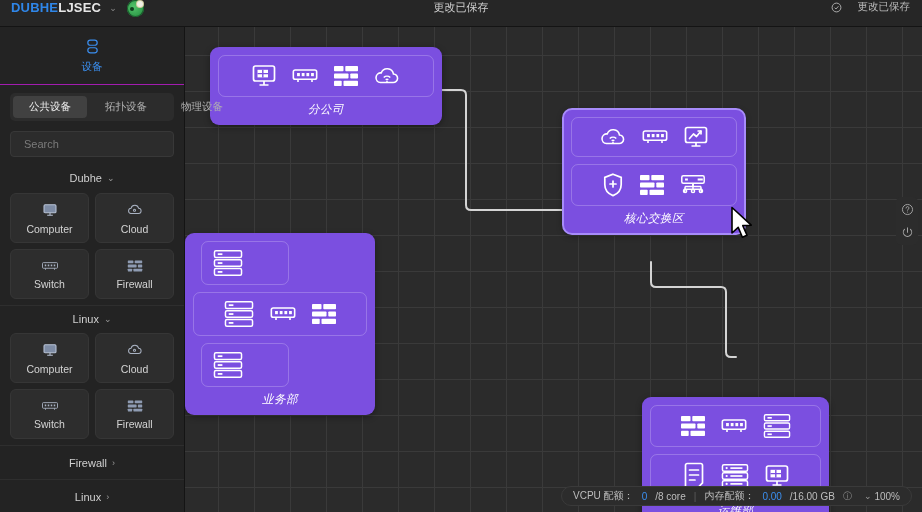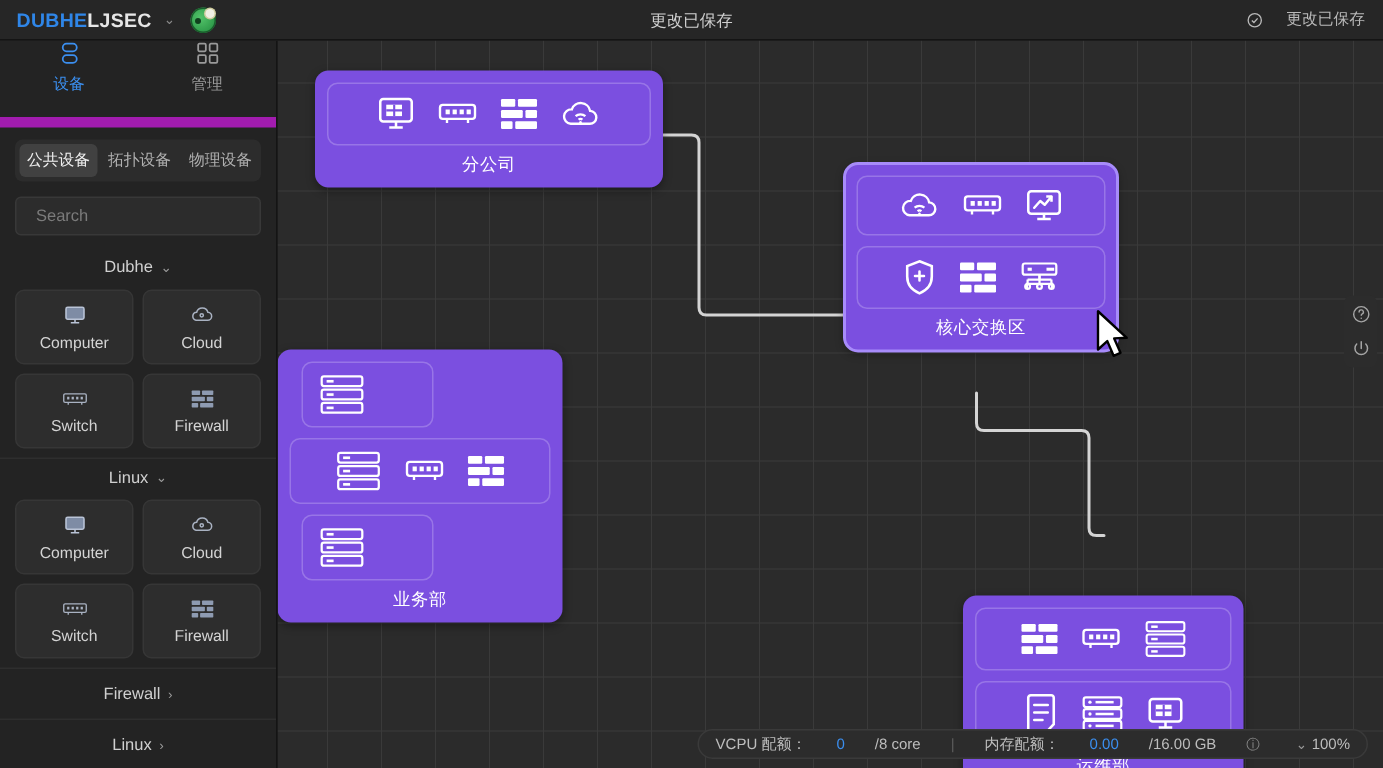--- a/index.html
+++ b/index.html
@@ -9,21 +9,21 @@
     font-family: "Liberation Sans", "DejaVu Sans", sans-serif;
     overflow: hidden;
     -webkit-font-smoothing: antialiased;
   }
   #app { position: relative; width: 922px; height: 512px; }
 
   
   .topbar {
     position: absolute; top: 0; left: 0; width: 922px; height: 27px;
     background: #262626;
-    display: flex; align-items: center;
+    display: flex; align-items: flex-start;
     border-bottom: 1px solid #141414;
     z-index: 40;
   }
   .brand { display: flex; align-items: center; margin-left: 11px; gap: 6px; }
   .brand-text { font-size: 13px; font-weight: bold; letter-spacing: .2px; }
   .brand-a { color: #2f86e8; }
   .brand-b { color: #e6e6e6; }
   .chev-sm { color: #8a8a8a; font-size: 9px; margin-left: 2px; }
   .avatar {
     width: 17px; height: 17px; border-radius: 50%;
@@ -54,38 +54,38 @@
 
   
   .sidebar {
     position: absolute; top: 27px; left: 0; width: 185px; height: 485px;
     background: #232323;
     border-right: 1px solid #141414;
     display: flex; flex-direction: column;
     z-index: 30;
   }
   .sidebar-tabs {
-    display: flex; height: 58px; 
-    border-bottom: 7px solid #a21caf;
+    display: flex; height: 58px; align-items: center;
+    border-bottom: 1px solid #a21caf;
   }
   .stab {
     flex: 1; display: flex; flex-direction: column; align-items: center;
     gap: 5px; cursor: pointer; color: #9a9a9a; font-size: 10.5px;
   }
   .stab.active { color: #3b8ff0; }
   .stab svg { display: block; }
 
   .seg-wrap { padding: 8px 10px 4px 10px; }
   .segment {
     display: flex; background: #2c2c2c; border-radius: 5px;
     padding: 3px; gap: 2px;
   }
   .seg {
     flex: 1; text-align: center; font-size: 10.5px; color: #b0b0b0;
-    padding: 4px 5px; border-radius: 4px; cursor: pointer; white-space: nowrap;
+    padding: 4px 16px; border-radius: 4px; cursor: pointer; white-space: nowrap;
   }
   .seg.active { background: #414141; color: #f0f0f0; }
 
   .search-wrap { padding: 6px 10px 8px 10px; }
   .search-input {
     width: 100%; height: 26px; background: #2c2c2c;
     border: 1px solid #383838; border-radius: 4px;
     color: #d6d6d6; font-size: 11px; padding: 0 13px;
     font-family: inherit; outline: none;
   }
@@ -116,20 +116,21 @@
   .canvas {
     position: absolute; top: 27px; left: 185px;
     width: 737px; height: 485px;
     background-color: #2b2b2b;
     background-image:
       linear-gradient(to right, #3a3a3a 1px, transparent 1px),
       linear-gradient(to bottom, #3a3a3a 1px, transparent 1px);
     background-size: 36px 36px;
     background-position: -3px -8px;
     overflow: hidden;
+    font-style: italic;
   }
   .edges { position: absolute; inset: 0; pointer-events: none; }
 
   .node {
     position: absolute;
     background: #7b4fe0;
     border-radius: 9px;
     padding: 8px;
     box-shadow: 0 2px 6px rgba(0,0,0,.35);
     cursor: move;
@@ -162,21 +163,21 @@
     padding: 6px 0; gap: 10px; z-index: 35;
   }
   .rtools .ri { cursor: pointer; color: #a5a5a5; }
   .rtools svg { display: block; }
 
   
   .statusbar {
     position: absolute; right: 10px; bottom: 6px;
     height: 20px; background: #2c2c2c; border: 1px solid #3a3a3a;
     border-radius: 10px; display: flex; align-items: center;
-    padding: 0 11px; gap: 20px; font-size: 10px; color: #bdbdbd;
+    padding: 0 11px; gap: 8px; font-size: 10px; color: #bdbdbd;
     z-index: 35;
   }
   .statusbar .num { color: #3b8ff0; }
   .statusbar .sep { color: #5c5c5c; }
   .statusbar .zoom { display: flex; align-items: center; gap: 3px; cursor: pointer; margin-left: 4px; }
   .statusbar .info { color: #8e8e8e; font-size: 9px; }
 
   
   .cursor { position: absolute; left: 730px; top: 206px; z-index: 50; pointer-events: none; }
 </style>
@@ -211,31 +212,20 @@
 
     <div class="sidebar-tabs">
       <div class="stab active">
         <span>
           <svg width="17" height="17" viewBox="0 0 20 20" fill="none" stroke="currentColor" stroke-width="1.4">
             <rect x="4.5" y="2.5" width="11" height="6" rx="3"></rect>
             <rect x="4.5" y="11.5" width="11" height="6" rx="3"></rect>
           </svg>
         </span>
         <span>设备</span>
-      </div>
-      <div class="stab">
-        <span>
-          <svg width="17" height="17" viewBox="0 0 20 20" fill="none" stroke="currentColor" stroke-width="1.4">
-            <rect x="2.5" y="2.5" width="6" height="6" rx="1"></rect>
-            <rect x="11.5" y="2.5" width="6" height="6" rx="1"></rect>
-            <rect x="2.5" y="11.5" width="6" height="6" rx="1"></rect>
-            <rect x="11.5" y="11.5" width="6" height="6" rx="1"></rect>
-          </svg>
-        </span>
-        <span>管理</span>
       </div>
     </div>
 
     <div class="seg-wrap">
       <div class="segment">
         <div class="seg active">公共设备</div>
         <div class="seg">拓扑设备</div>
         <div class="seg">物理设备</div>
       </div>
     </div>

